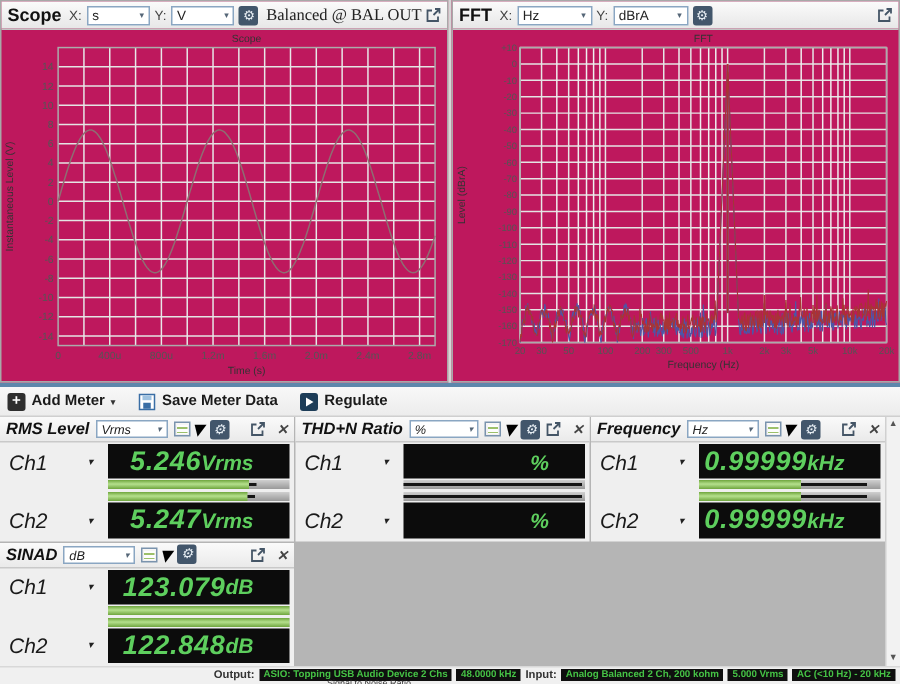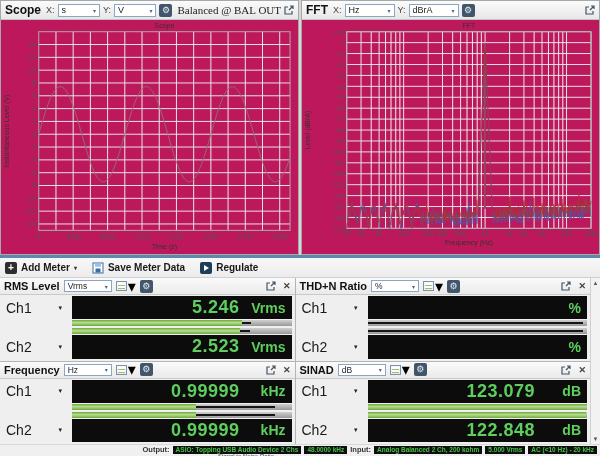--- a/index.html
+++ b/index.html
@@ -32,39 +32,39 @@
   .tbtn{display:flex;align-items:center;gap:4px;cursor:default;}
   .tbtn .car{font-size:6px;color:#333;}
   .plus{width:12px;height:12px;background:#2e2e2e;border-radius:2px;color:#fff;font-size:10px;
         line-height:11px;text-align:center;font-weight:bold;}
   .playbox{width:12px;height:12px;background:#1d3d58;border-radius:2px;display:flex;
            align-items:center;justify-content:center;}
   .playbox .tri{width:0;height:0;border-left:5px solid #fff;border-top:3.5px solid transparent;
                 border-bottom:3.5px solid transparent;margin-left:1px;}
   
   .meters-wrap{display:flex;height:166px;}
-  .meters{flex:1;display:grid;grid-template-columns:1fr 1fr;grid-template-rows:1fr 1fr;
-          gap:1px;background:#b5b5b5;}
+  .meters{flex:1;display:grid;grid-template-columns:1fr 1fr 1fr;grid-template-rows:1fr 1fr;
+          gap:1px;background:#b5b5b5;font-style:italic;}
   .meter{background:#efefef;display:flex;flex-direction:column;min-width:0;}
   .m-head{height:17px;flex:0 0 17px;background:linear-gradient(#fafafa,#eaeaea);
           border-bottom:1px solid #c9c9c9;display:flex;align-items:center;gap:4px;padding:0 4px;}
   .m-title{font-size:11px;font-weight:bold;color:#111;white-space:nowrap;}
   .m-head .sel{width:48px;height:12px;font-size:8.5px;}
   .mode-ic{display:flex;align-items:center;gap:1px;}
   .mode-box{width:11px;height:10px;background:#fdfdfd;border:1px solid #7a93ad;
             background-image:repeating-linear-gradient(#9cc06a 0 1px,transparent 1px 3px);
             background-clip:content-box;padding:1px;}
   .m-close{font-size:9px;font-weight:bold;color:#444;margin-left:3px;}
   .m-body{flex:1;display:flex;flex-direction:column;padding:1px 3px 2px 0;}
   .m-row{flex:1;display:flex;min-height:0;}
   .m-ch{width:72px;flex:0 0 72px;display:flex;align-items:center;padding-left:6px;
         font-size:14px;color:#1a1a1a;}
   .m-ch .car{margin-left:auto;margin-right:10px;font-size:7px;color:#222;}
   .m-disp{flex:1;background:#0c0c0c;display:flex;align-items:center;justify-content:flex-end;
-          padding:0 6px;min-width:0;}
+          padding:0 24px;min-width:0;}
   .m-val{color:#5ecf5e;font-size:18px;font-weight:bold;letter-spacing:.5px;}
   .m-unit{color:#5ecf5e;font-size:14px;font-weight:bold;width:46px;text-align:right;}
   .bars{flex:0 0 16px;margin-left:72px;display:flex;flex-direction:column;justify-content:center;gap:2px;}
   .bar{position:relative;height:6px;background:linear-gradient(#cfcfcf,#999);}
   .bar .fill{position:absolute;top:0;bottom:0;left:0;
              background:linear-gradient(#6fa53e,#b5e08d 45%,#6fa53e);}
   .bar .peak{position:absolute;top:2px;height:2px;background:#151515;}
   .vscroll{width:10px;flex:0 0 10px;background:#f2f2f2;border-left:1px solid #d0d0d0;
            display:flex;flex-direction:column;justify-content:space-between;align-items:center;}
   .vscroll .arr{font-size:6px;color:#555;line-height:10px;}
@@ -347,21 +347,21 @@
                 <div class="fill" style="width: 76.5%;"></div>
                 <div class="peak" style="left: 76.5%; width: 4.5%;"></div>
               </div>
             </div>
             <div class="m-row">
               <div class="m-ch">
                 <span>Ch2</span>
                 <span class="car">▾</span>
               </div>
               <div class="m-disp">
-                <span class="m-val">2.523</span>
+                <span class="m-val">5.247</span>
                 <span class="m-unit">Vrms</span>
               </div>
             </div>
           </div>
   </section>
 
   <section class="meter">
     <div class="m-head">
       <span class="m-title">THD+N Ratio</span>
       <span class="sel">

